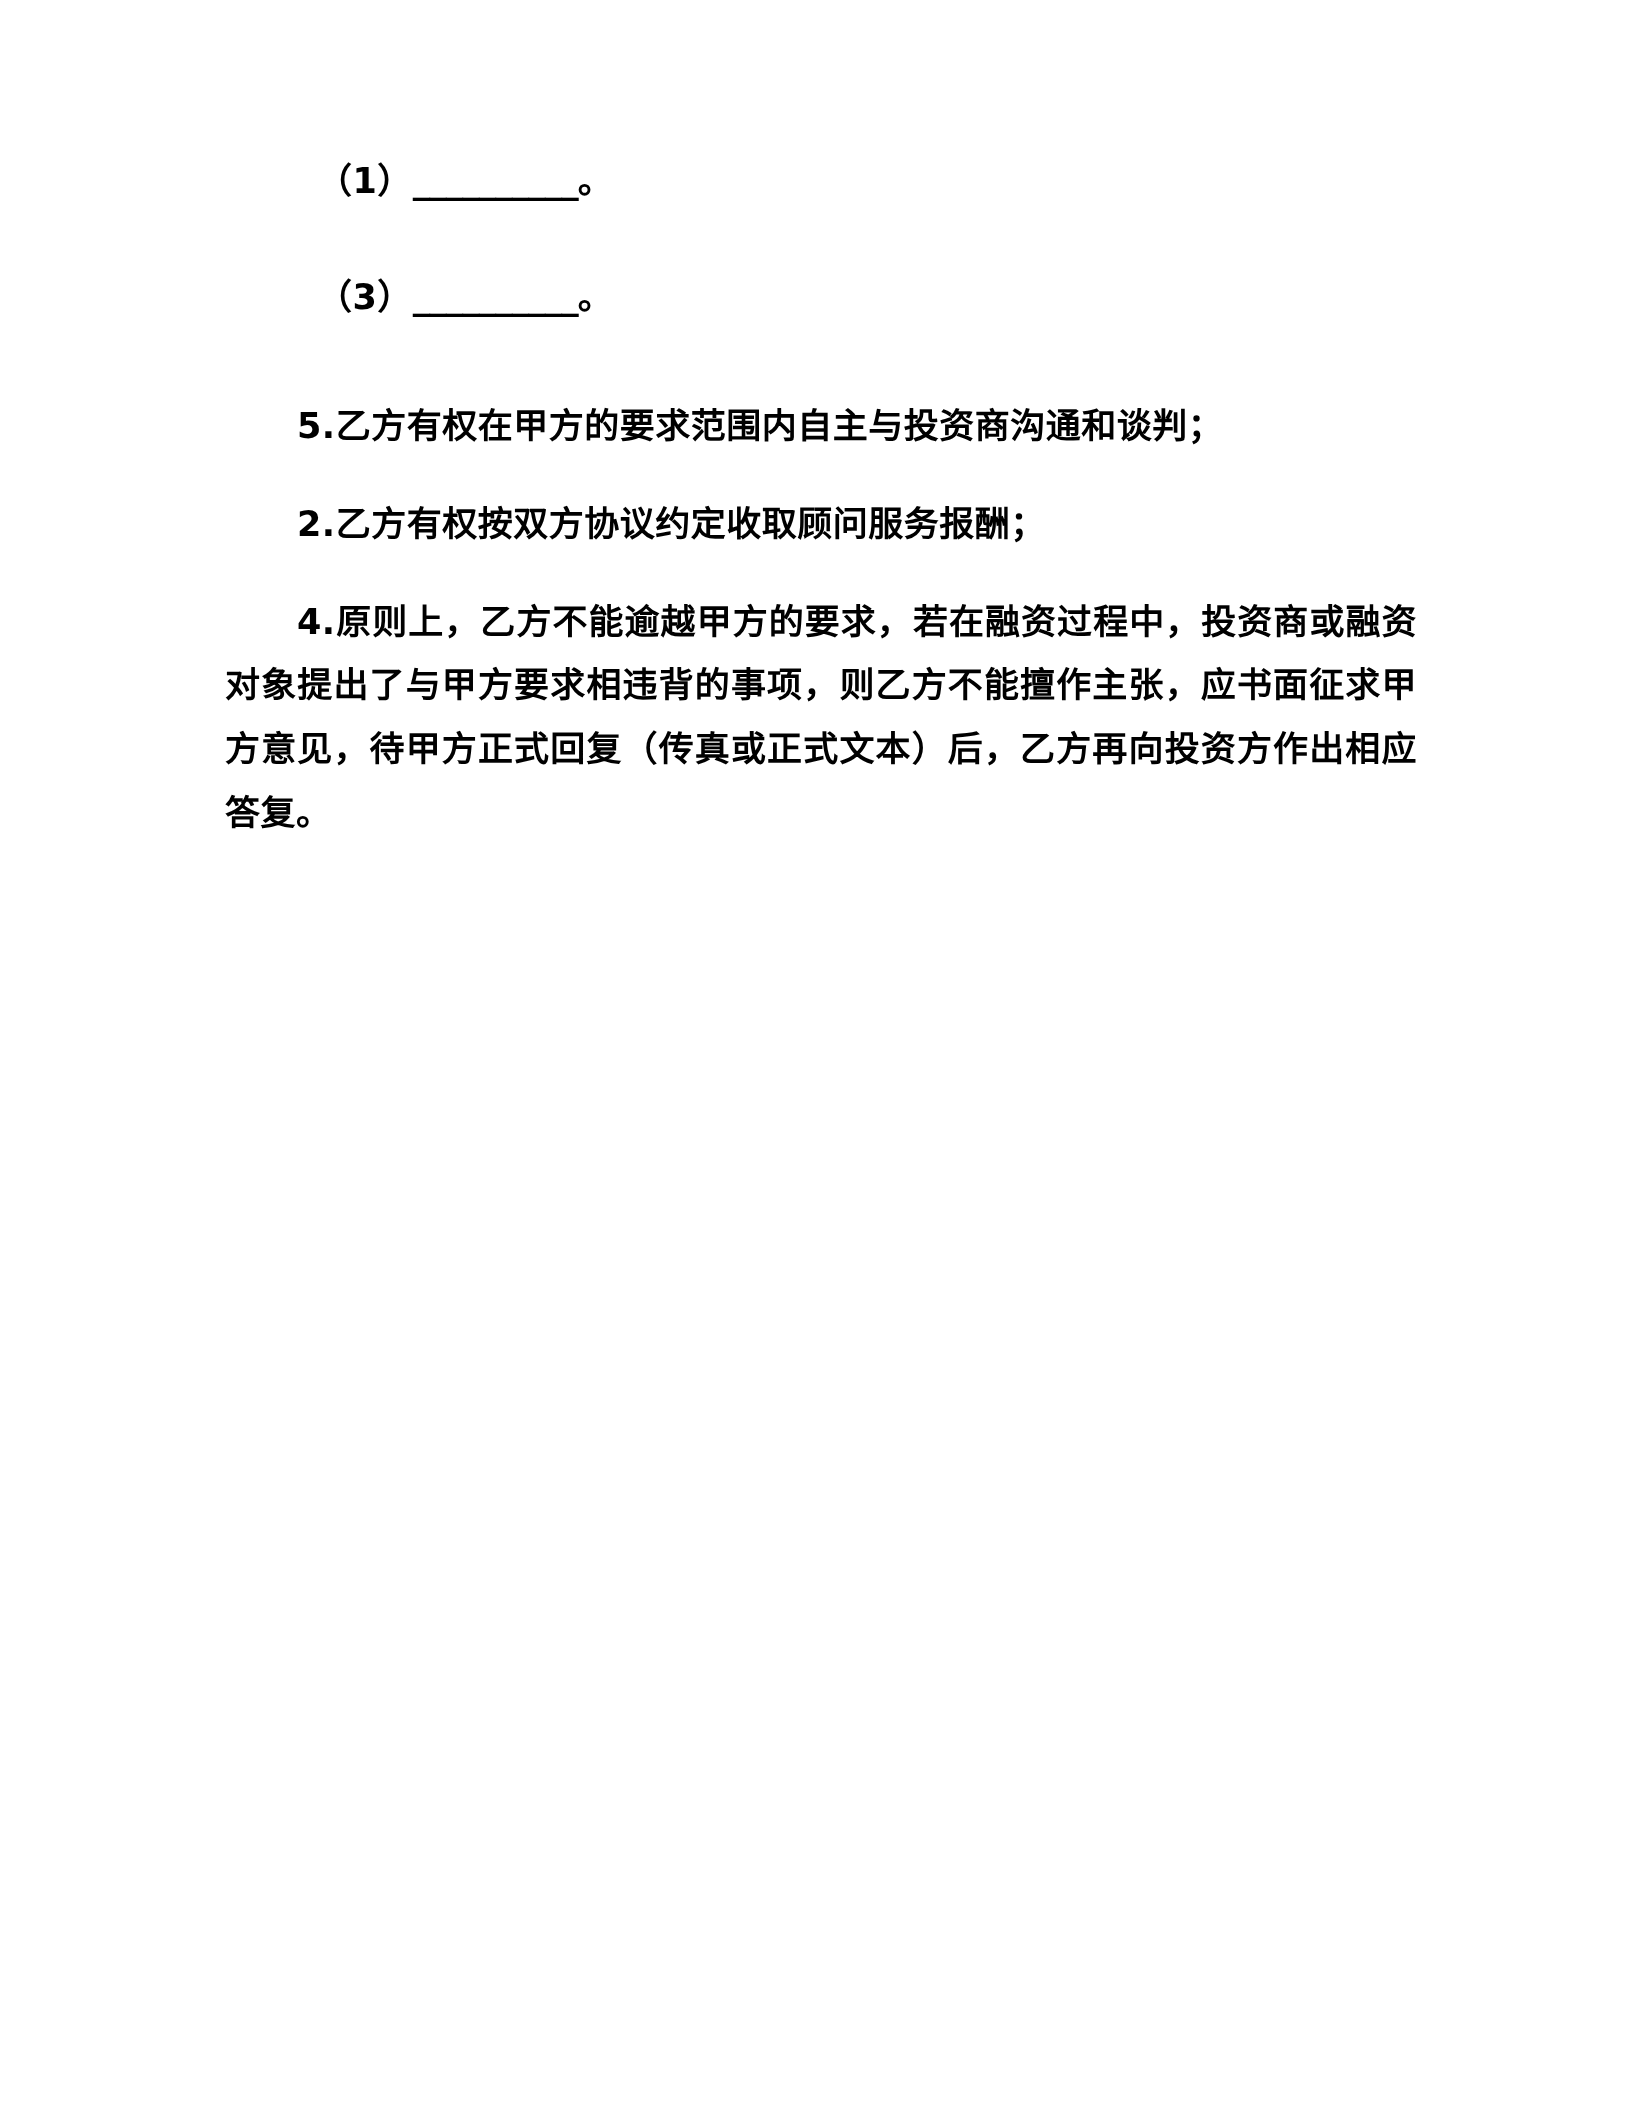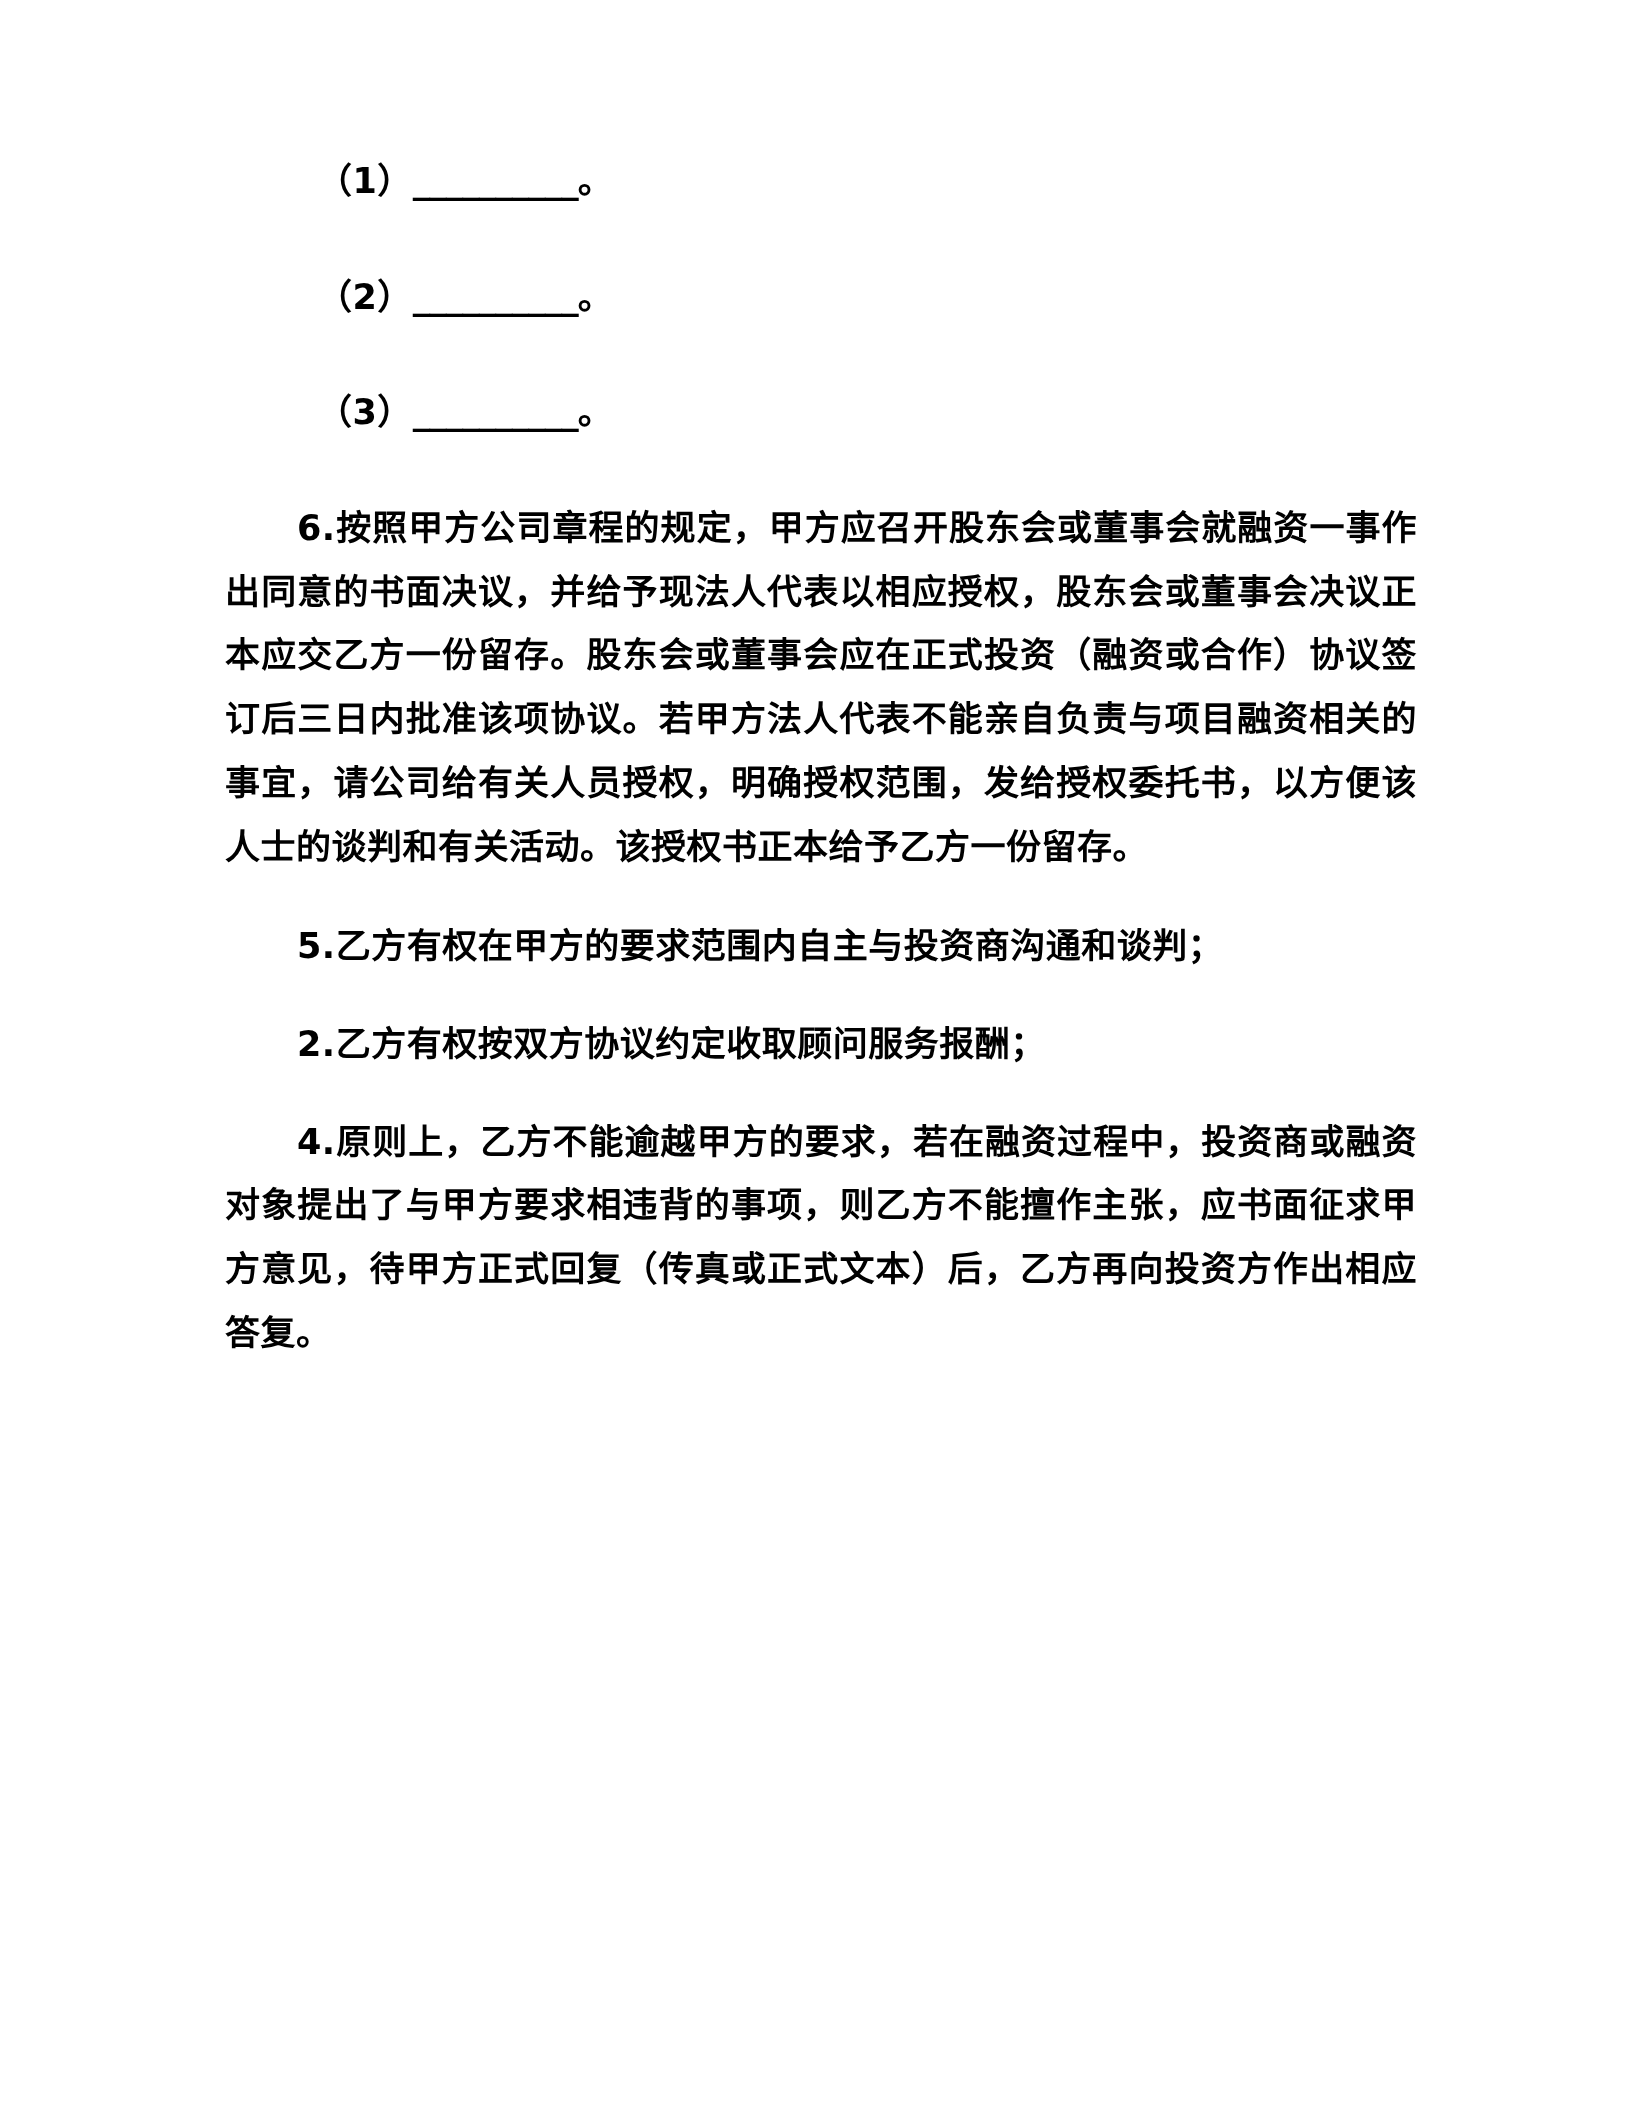--- a/index.html
+++ b/index.html
@@ -73,29 +73,25 @@
 </head>
 <body>
 
 <div class="page">
   <div class="doc-body">
 
     <div class="blank-item">
       <span class="num">（1）</span><span class="rule">__________。</span>
     </div>
 
-    <div class="blank-item">
-      <span class="num">（2）</span><span class="rule">__________。</span>
-    </div>
 
     <div class="blank-item">
       <span class="num">（3）</span><span class="rule">__________。</span>
     </div>
 
-    <p class="para first-block">6.按照甲方公司章程的规定，甲方应召开股东会或董事会就融资一事作出同意的书面决议，并给予现法人代表以相应授权，股东会或董事会决议正本应交乙方一份留存。股东会或董事会应在正式投资（融资或合作）协议签订后三日内批准该项协议。若甲方法人代表不能亲自负责与项目融资相关的事宜，请公司给有关人员授权，明确授权范围，发给授权委托书，以方便该人士的谈判和有关活动。该授权书正本给予乙方一份留存。</p>
 
 
     <div class="spacer-sm"></div>
 
     <p class="para tight">5.乙方有权在甲方的要求范围内自主与投资商沟通和谈判；</p>
 
     <div class="spacer-sm"></div>
 
     <p class="para tight">2.乙方有权按双方协议约定收取顾问服务报酬；</p>
 

